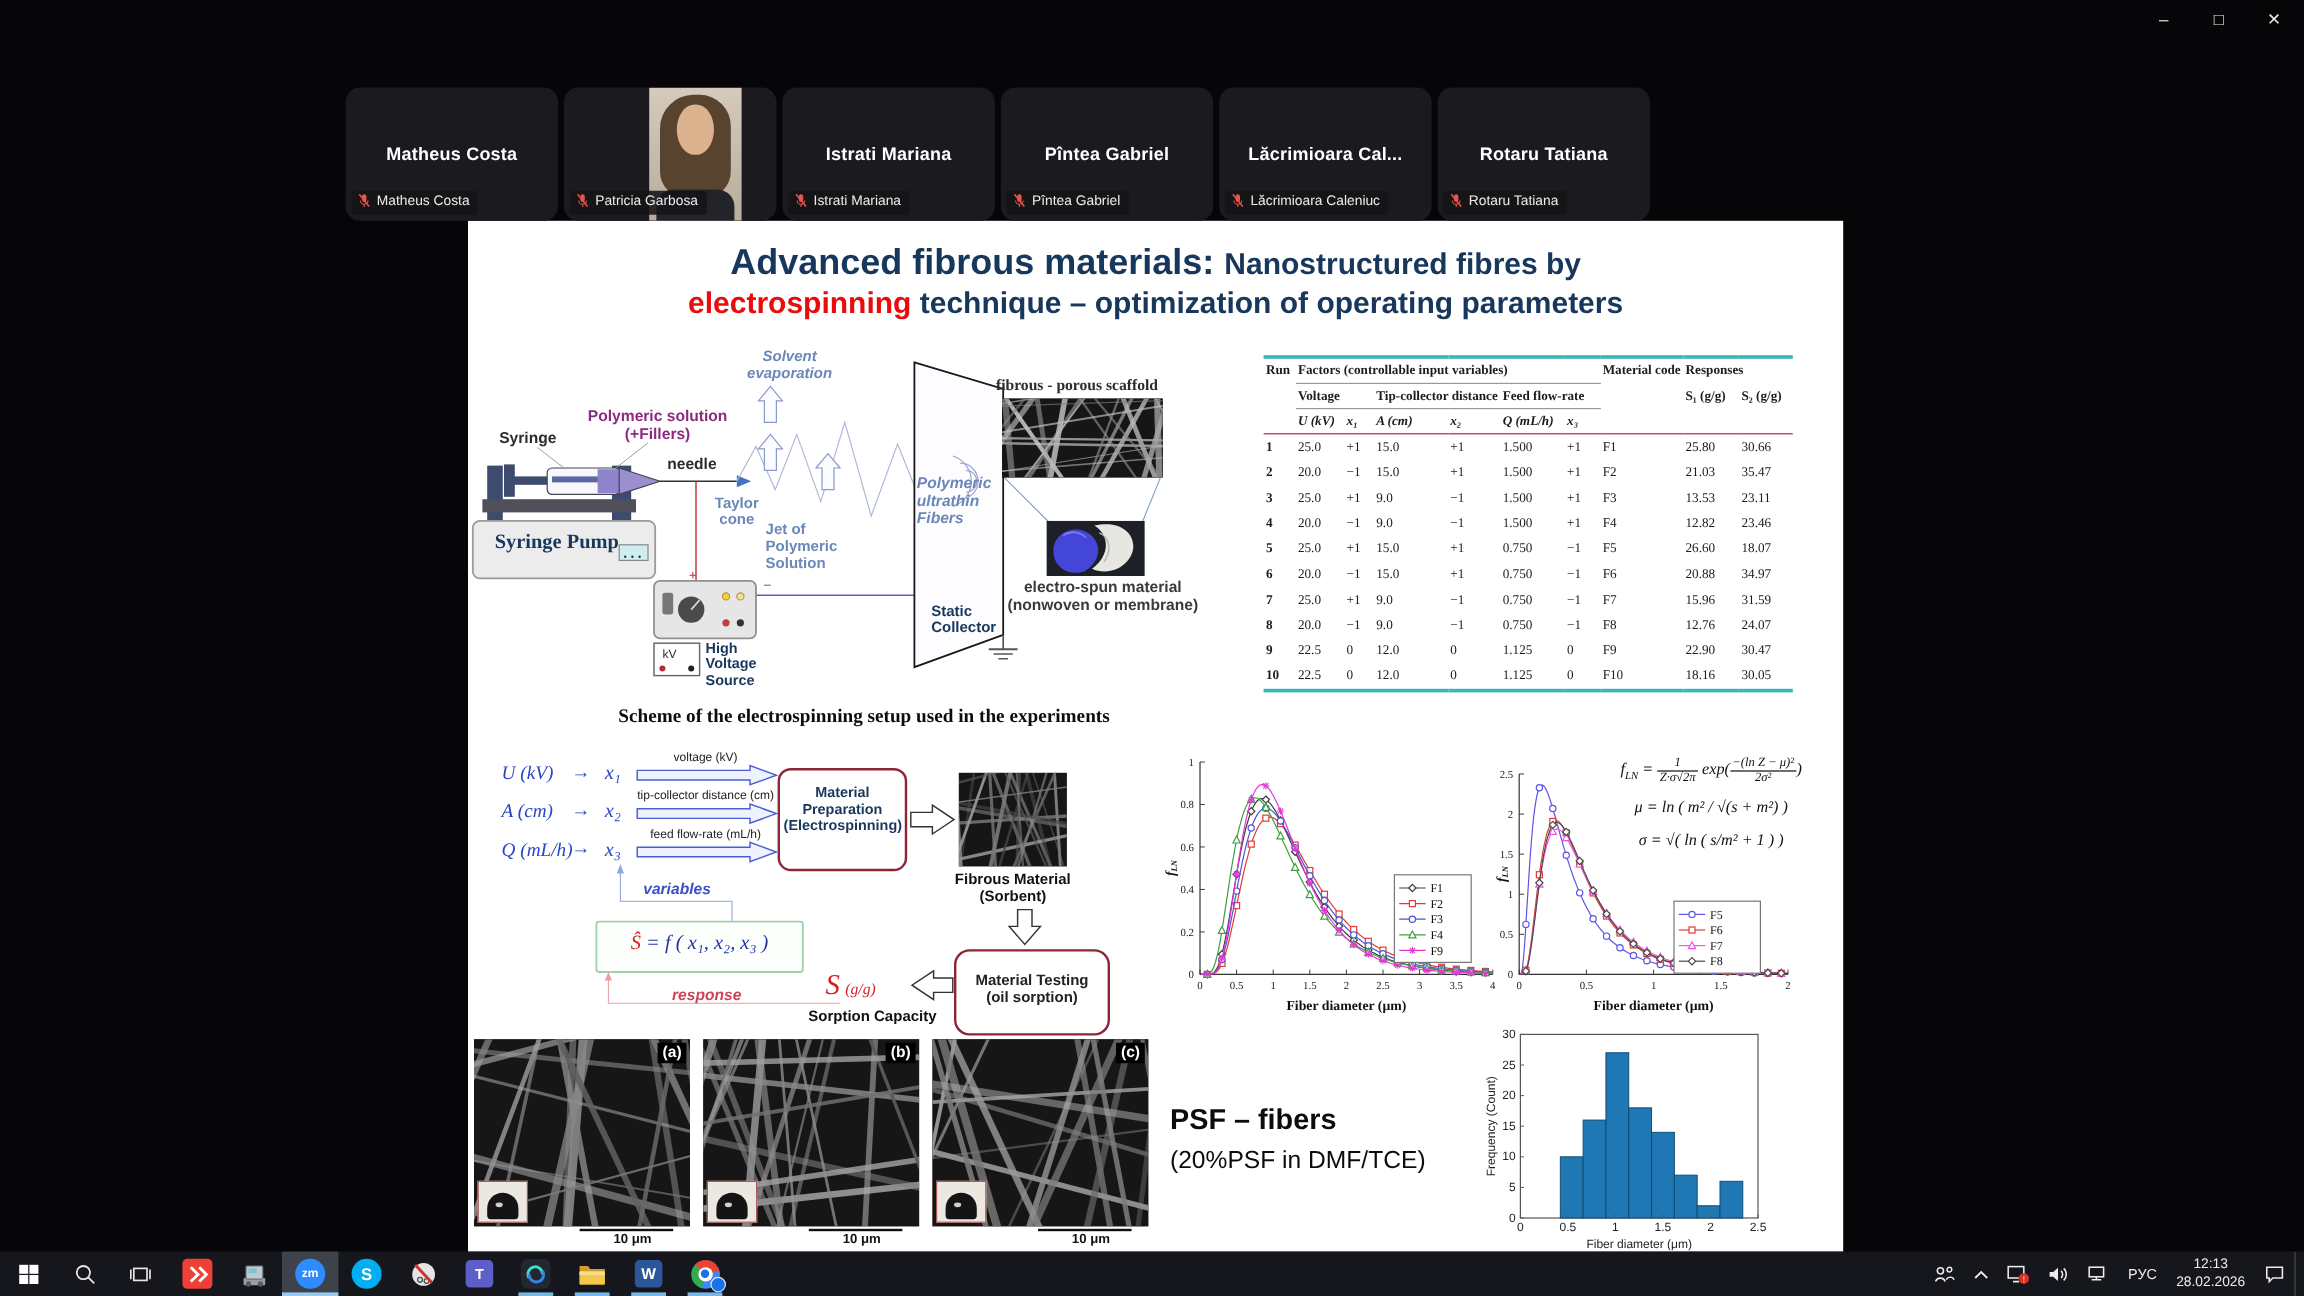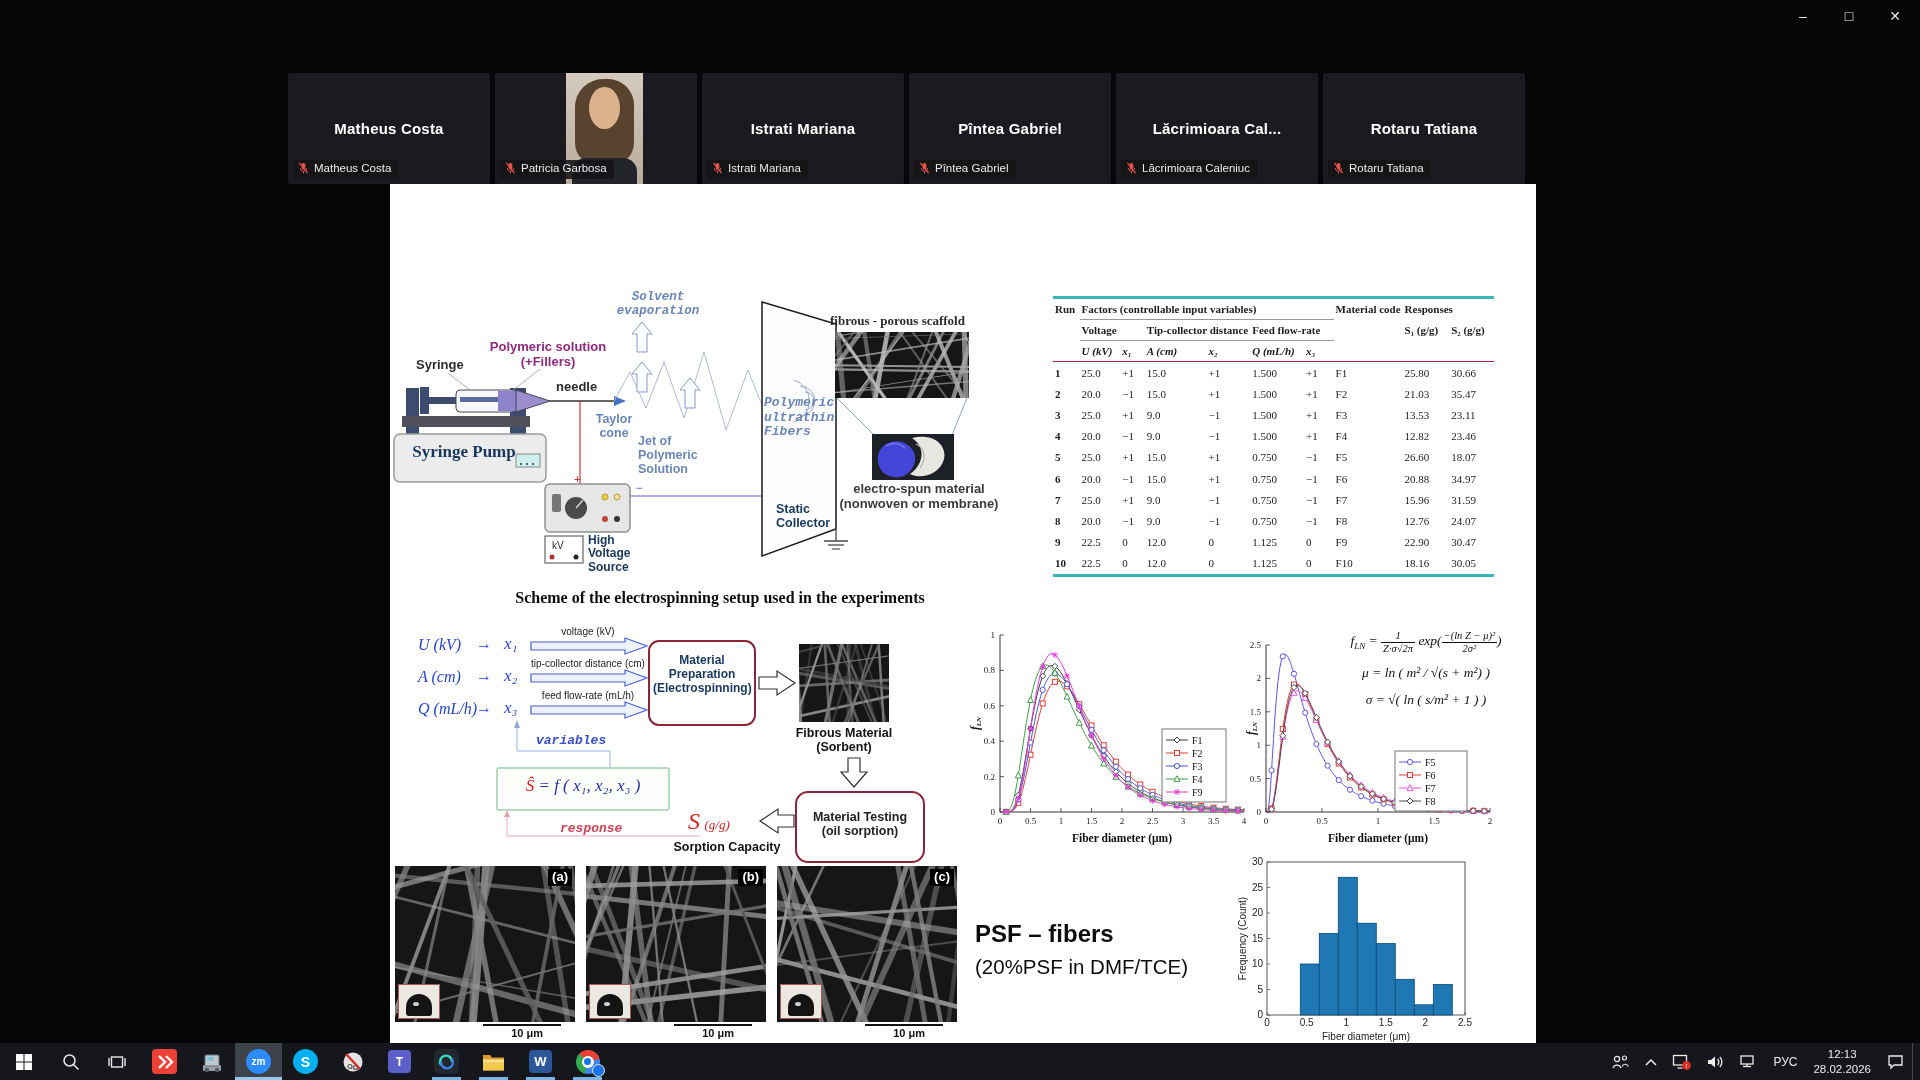--- a/index.html
+++ b/index.html
@@ -6,38 +6,38 @@
   body{width:1920px;height:1080px;background:#060608;overflow:hidden;position:relative;
        font-family:"Liberation Sans","DejaVu Sans",sans-serif;-webkit-font-smoothing:antialiased}
   .abs{position:absolute}
 
   
   .winctl{position:absolute;top:0;right:2px;display:flex;z-index:50}
   .wbtn{width:46px;height:32px;display:flex;align-items:center;justify-content:center;color:#e6e6e6;font-size:14px}
 
   
   .strip{position:absolute;left:288px;top:73px;display:flex;gap:5px;z-index:5}
-  .tile{width:202px;height:111px;background:#1a1a1f;position:relative;border-radius:2px;overflow:hidden}
+  .tile{width:177px;height:111px;background:#1a1a1f;position:relative;border-radius:12px;overflow:hidden}
   .bigname{position:absolute;inset:0;display:flex;align-items:center;justify-content:center;color:#fff;font-size:15px;font-weight:600;letter-spacing:.2px}
   .tag{position:absolute;left:5px;bottom:5px;background:rgba(20,20,24,.88);border-radius:3px;padding:2px 7px 3px 5px;display:flex;align-items:center;gap:5px;color:#ececec;font-size:11.5px;line-height:1}
   .avatar{position:absolute;left:71px;top:0;width:77px;height:111px;background:linear-gradient(#d4cabd,#b9ac9c)}
   .avatar .hair{position:absolute;top:6px;left:9px;width:59px;height:86px;background:#58432f;border-radius:28px 26px 22px 22px}
   .avatar .face{position:absolute;top:14px;left:23px;width:31px;height:42px;background:#dcb28e;border-radius:15px/21px}
   .avatar .torso{position:absolute;bottom:0;left:6px;width:65px;height:26px;background:#23232a;border-radius:14px 14px 0 0}
 
   
   .slide{position:absolute;left:390px;top:184px;width:1146px;height:859px;background:#ffffff;color:#111}
   .titleblock{left:0;top:16px;width:100%;text-align:center;font-weight:bold;color:#17375d;line-height:1.25}
   .t-big{font-size:30px}.t-mid{font-size:25px}.t-red{color:#e80c0c}
 
   
   .diagram{left:0;top:100px;width:620px;height:334px}
   .dlabel{position:absolute;font-weight:bold;white-space:pre-line;line-height:1.12;font-size:12.5px}
   .c-blue{color:#6b87b8}.c-purple{color:#8e2a7e}.c-navy{color:#17375d}.c-dark{color:#2c2c2c}
-  .serifit{font-family:Liberation Mono, monospace;font-style:italic}
+  .serifit{font-family:Liberation Sans, sans-serif;font-style:italic}
   .serif{font-family:"Liberation Serif","DejaVu Serif",serif}
   .center{text-align:center}
   .mini-img{position:absolute;overflow:hidden;background:#181818}
 
   .caption{left:88px;top:405px;width:484px;text-align:center;font-family:"Liberation Serif","DejaVu Serif",serif;font-weight:bold;font-size:16px;color:#0d0d0d}
 
   
   .table-wrap{left:663px;top:112px;width:441px}
   table.doe{border-collapse:collapse;width:100%;font-family:"Liberation Serif","DejaVu Serif",serif;
             font-size:11px;color:#1c1c1c;border-top:3px solid #3ab5b8;border-bottom:3px solid #3ab5b8}
@@ -197,20 +197,24 @@
             <line x1="6" y1="10" x2="6" y2="12.5" stroke="#e8544c"></line>
             <line x1="1.5" y1="1" x2="10.5" y2="12" stroke="#e8544c" stroke-width="1.4"></line>
           </svg></span>
       <span>Rotaru Tatiana</span>
     </div>
   </div>
 </div>
 
 <div class="slide">
 
+  <div class="abs titleblock">
+    <div><span class="t-big">Advanced fibrous materials: </span><span class="t-mid">Nanostructured fibres by</span></div>
+    <div><span class="t-red t-mid">electrospinning</span><span class="t-mid"> technique – optimization of operating parameters</span></div>
+  </div>
 
   <div class="abs diagram">
     <svg width="620" height="334">
 
       <rect x="16" y="104" width="13" height="50" fill="#3c4b6e"></rect>
       <rect x="120" y="104" width="16" height="52" fill="#3c4b6e"></rect>
       <rect x="12" y="132" width="128" height="11" fill="#50505a"></rect>
       <rect x="4" y="150" width="152" height="48" rx="6" fill="#ececec" stroke="#9a9a9a" stroke-width="1.5"></rect>
       <rect x="126" y="170" width="24" height="13" fill="#cfeef0" stroke="#888"></rect>
       <circle cx="131" cy="180" r="1" fill="#333"></circle>

